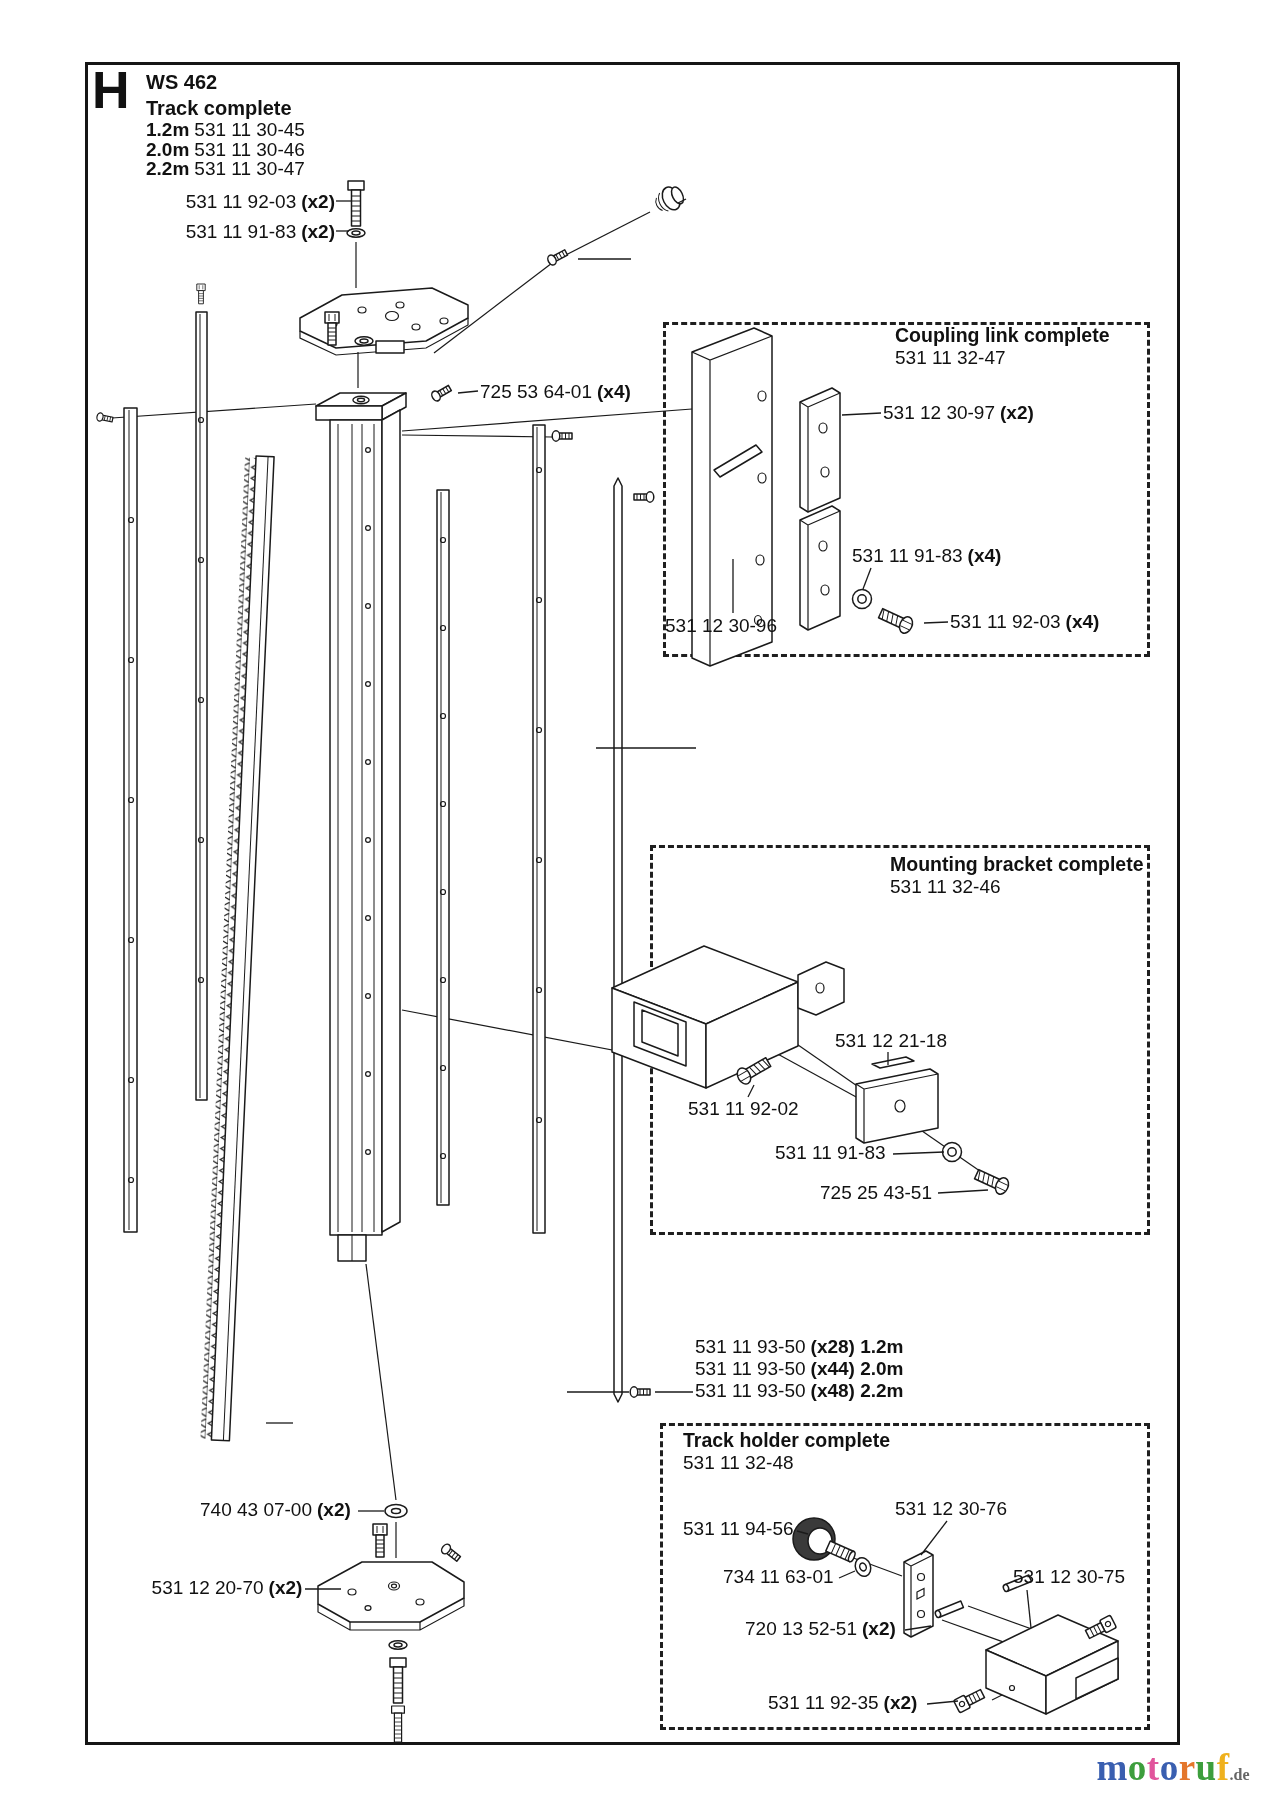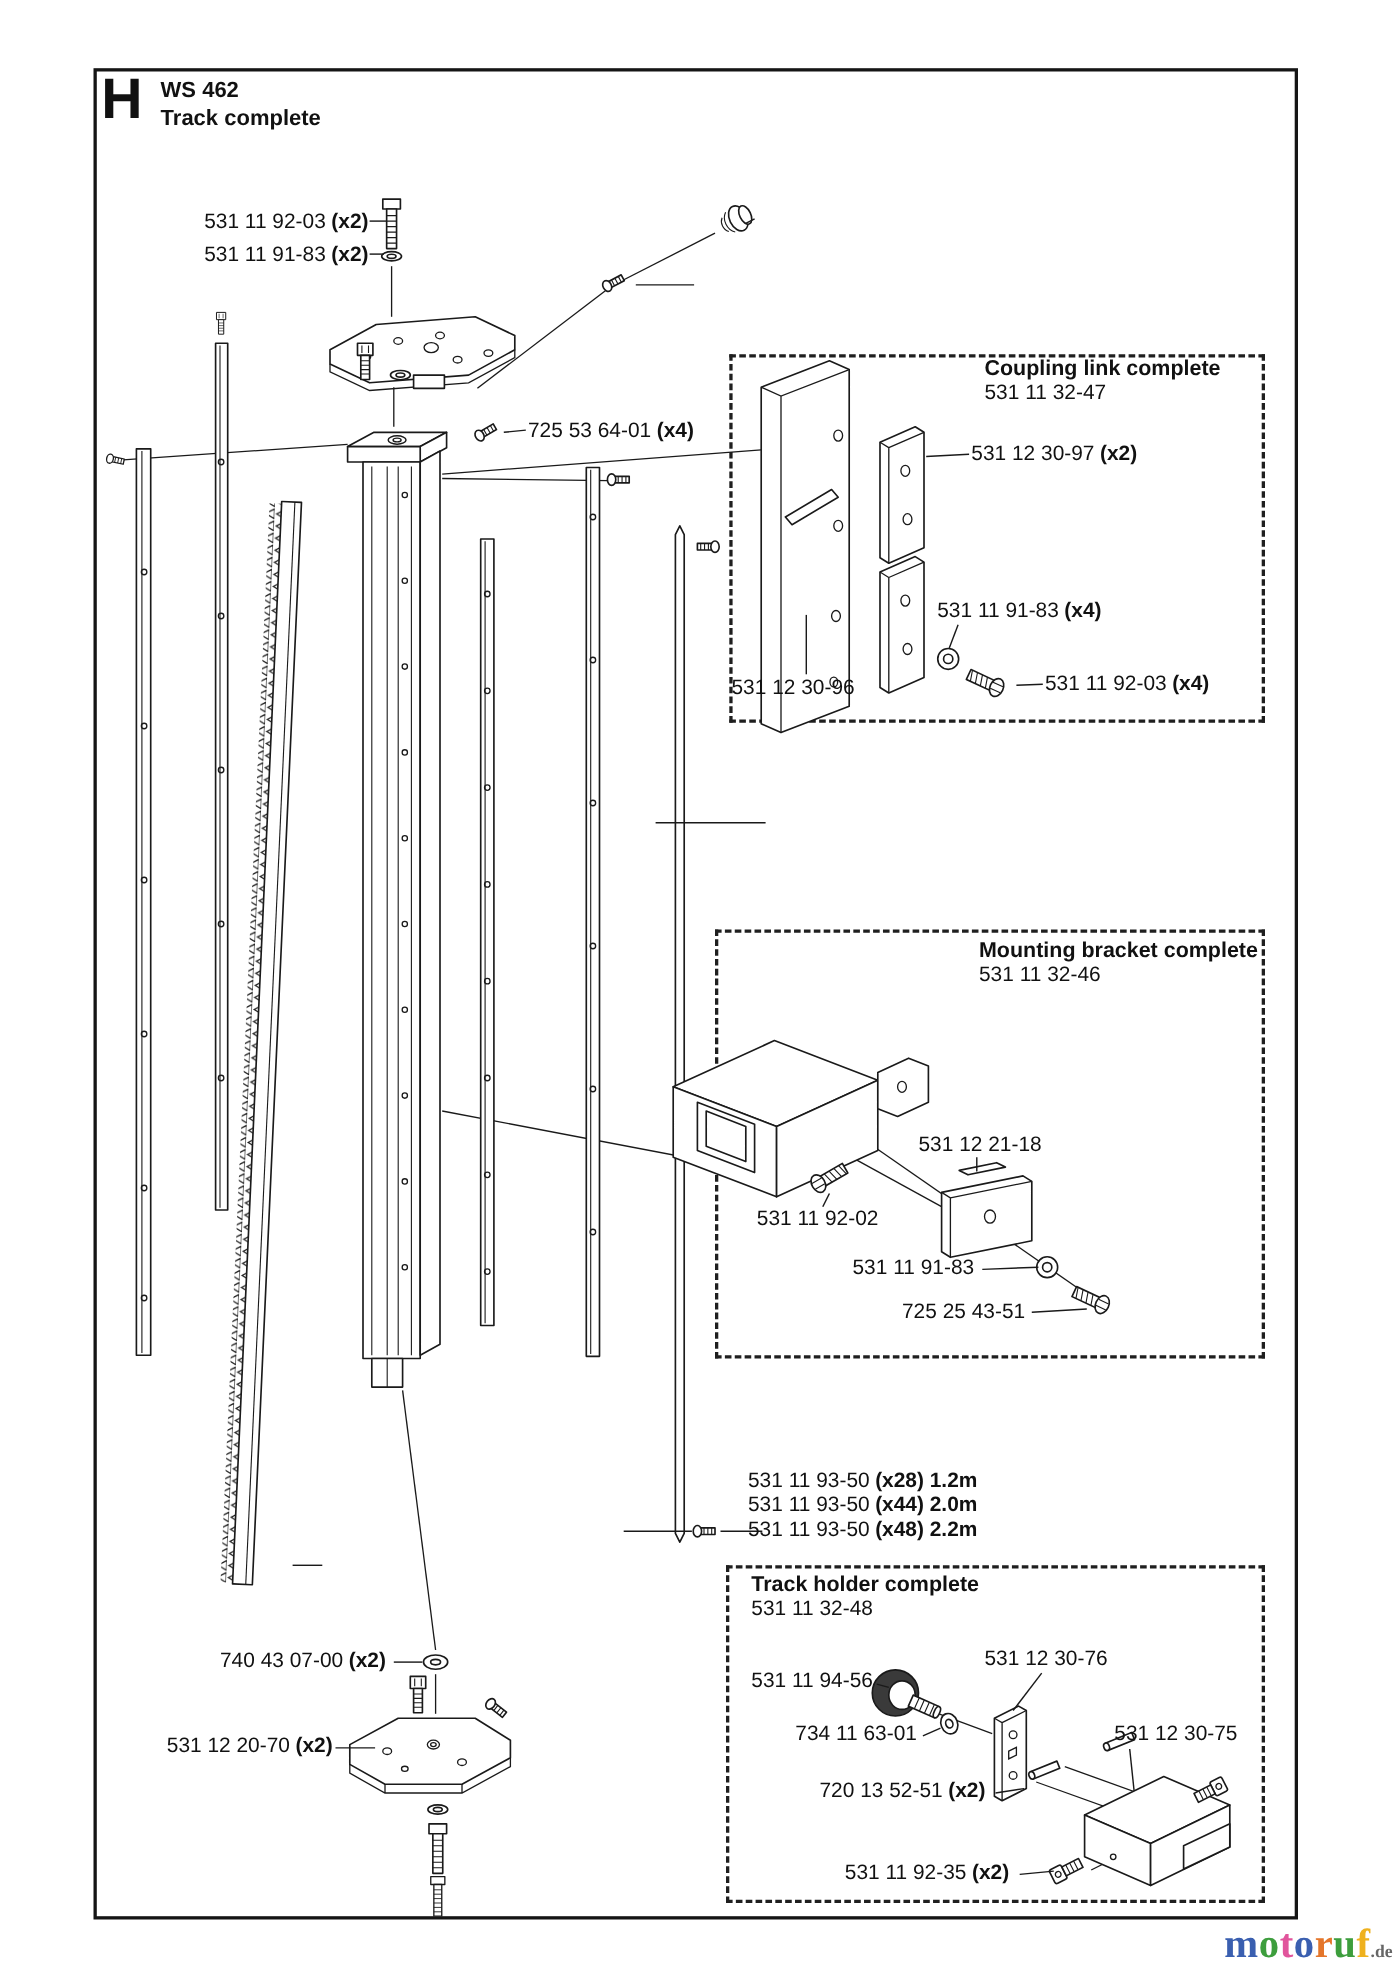--- a/index.html
+++ b/index.html
@@ -12,21 +12,21 @@
   .lbl{position:absolute;font-size:19px;line-height:21px;white-space:nowrap}
   .lbl .b{font-weight:bold}
   .g{margin-left:5px}
   .ttl{font-weight:bold;font-size:19.5px}
   .art{position:absolute;left:0;top:0}
   .art .p{fill:#fff;stroke:#1a1a1a;stroke-width:1.5;stroke-linejoin:round}
   .art .n{fill:none;stroke:#1a1a1a;stroke-width:1.2}
   .art .t{fill:none;stroke:#1a1a1a;stroke-width:1}
   .art .ld{stroke:#1a1a1a;stroke-width:1.3}
   .art .dk{fill:#3a3a3a;stroke:#1a1a1a;stroke-width:1.5}
-  .brand{position:absolute;left:1080px;top:1746px;width:186px;text-align:right;
+  .brand{position:absolute;left:1080px;top:1746px;width:186px;text-align:center;
          font-family:"Liberation Serif",serif;font-weight:bold;font-size:37px;
          letter-spacing:.5px}
   .brand .tld{font-size:16px;color:#666;letter-spacing:0}
 </style>
 </head>
 <body>
 
 <div class="page">
 
   <div class="frame"></div>
@@ -323,20 +323,25 @@
       <line x1="927" y1="1704" x2="958" y2="1701" class="ld"></line>
       <line x1="266" y1="1423" x2="293" y2="1423" class="ld"></line>
       <line x1="358" y1="1511" x2="384" y2="1511" class="ld"></line>
       <line x1="305" y1="1589" x2="341" y2="1589" class="ld"></line>
     </g>
   </svg>
 
   <div class="hletter">H</div>
   <div class="lbl ttl" style="left:146px;top:72px;font-size:20px">WS 462</div>
   <div class="lbl ttl" style="left:146px;top:98px;font-size:20px">Track complete</div>
+  <div class="lbl" style="left:146px;top:120px;line-height:19.5px">
+    <div><span class="b">1.2m</span><span class="g">531 11 30-45</span></div>
+    <div><span class="b">2.0m</span><span class="g">531 11 30-46</span></div>
+    <div><span class="b">2.2m</span><span class="g">531 11 30-47</span></div>
+  </div>
 
   <div class="lbl" style="left:160px;top:191px;width:175px;text-align:right"><span>531 11 92-03</span><span class="b g">(x2)</span></div>
   <div class="lbl" style="left:160px;top:221px;width:175px;text-align:right"><span>531 11 91-83</span><span class="b g">(x2)</span></div>
 
 
 
   <div class="lbl" style="left:480px;top:381px"><span>725 53 64-01</span><span class="b g">(x4)</span></div>
 
   <div class="lbl ttl" style="left:895px;top:325px">Coupling link complete</div>
   <div class="lbl" style="left:895px;top:347px">531 11 32-47</div>
@@ -346,21 +351,21 @@
   <div class="lbl" style="left:950px;top:611px"><span>531 11 92-03</span><span class="b g">(x4)</span></div>
 
 
   <div class="lbl ttl" style="left:890px;top:854px">Mounting bracket complete</div>
   <div class="lbl" style="left:890px;top:876px">531 11 32-46</div>
   <div class="lbl" style="left:835px;top:1030px"><span>531 12 21-18</span></div>
   <div class="lbl" style="left:688px;top:1098px"><span>531 11 92-02</span></div>
   <div class="lbl" style="left:775px;top:1142px"><span>531 11 91-83</span></div>
   <div class="lbl" style="left:820px;top:1182px"><span>725 25 43-51</span></div>
 
-  <div class="lbl" style="left:680px;top:1336px;line-height:22px">
+  <div class="lbl" style="left:695px;top:1336px;line-height:22px">
     <div><span>531 11 93-50</span><span class="b g">(x28) 1.2m</span></div>
     <div><span>531 11 93-50</span><span class="b g">(x44) 2.0m</span></div>
     <div><span>531 11 93-50</span><span class="b g">(x48) 2.2m</span></div>
   </div>
 
   <div class="lbl ttl" style="left:683px;top:1430px">Track holder complete</div>
   <div class="lbl" style="left:683px;top:1452px">531 11 32-48</div>
   <div class="lbl" style="left:895px;top:1498px"><span>531 12 30-76</span></div>
   <div class="lbl" style="left:683px;top:1518px"><span>531 11 94-56</span></div>
   <div class="lbl" style="left:723px;top:1566px"><span>734 11 63-01</span></div>

